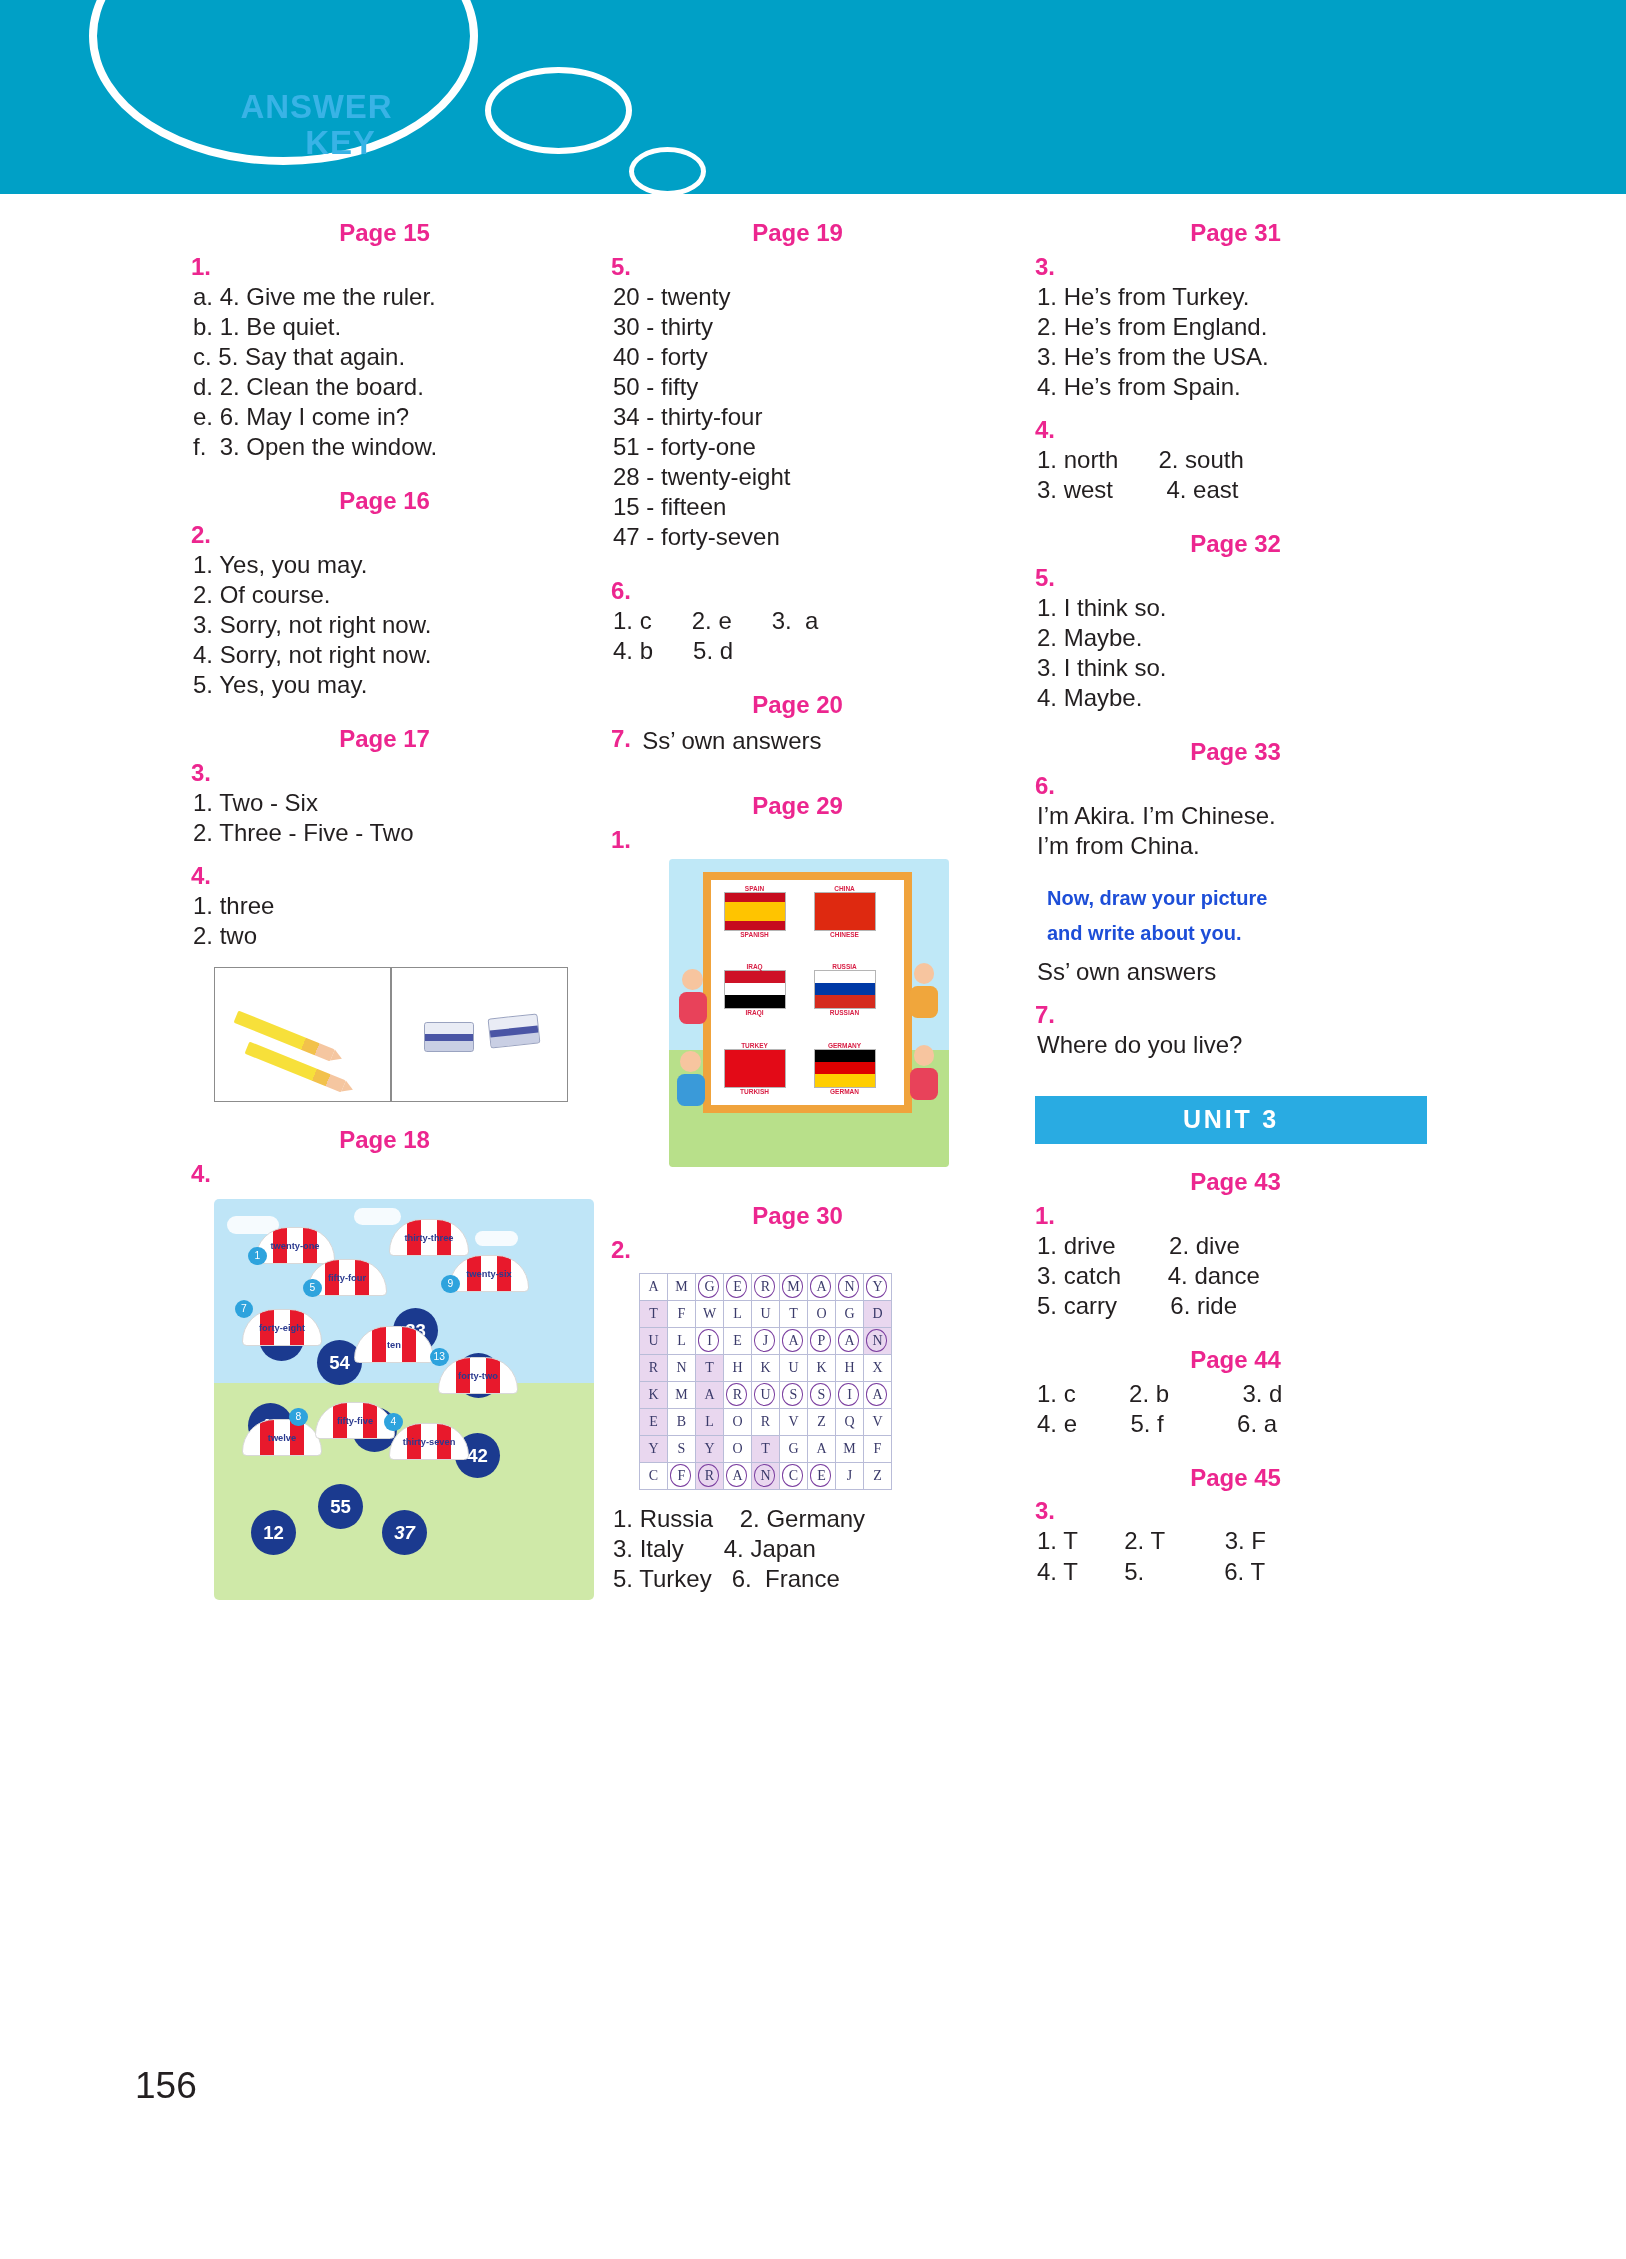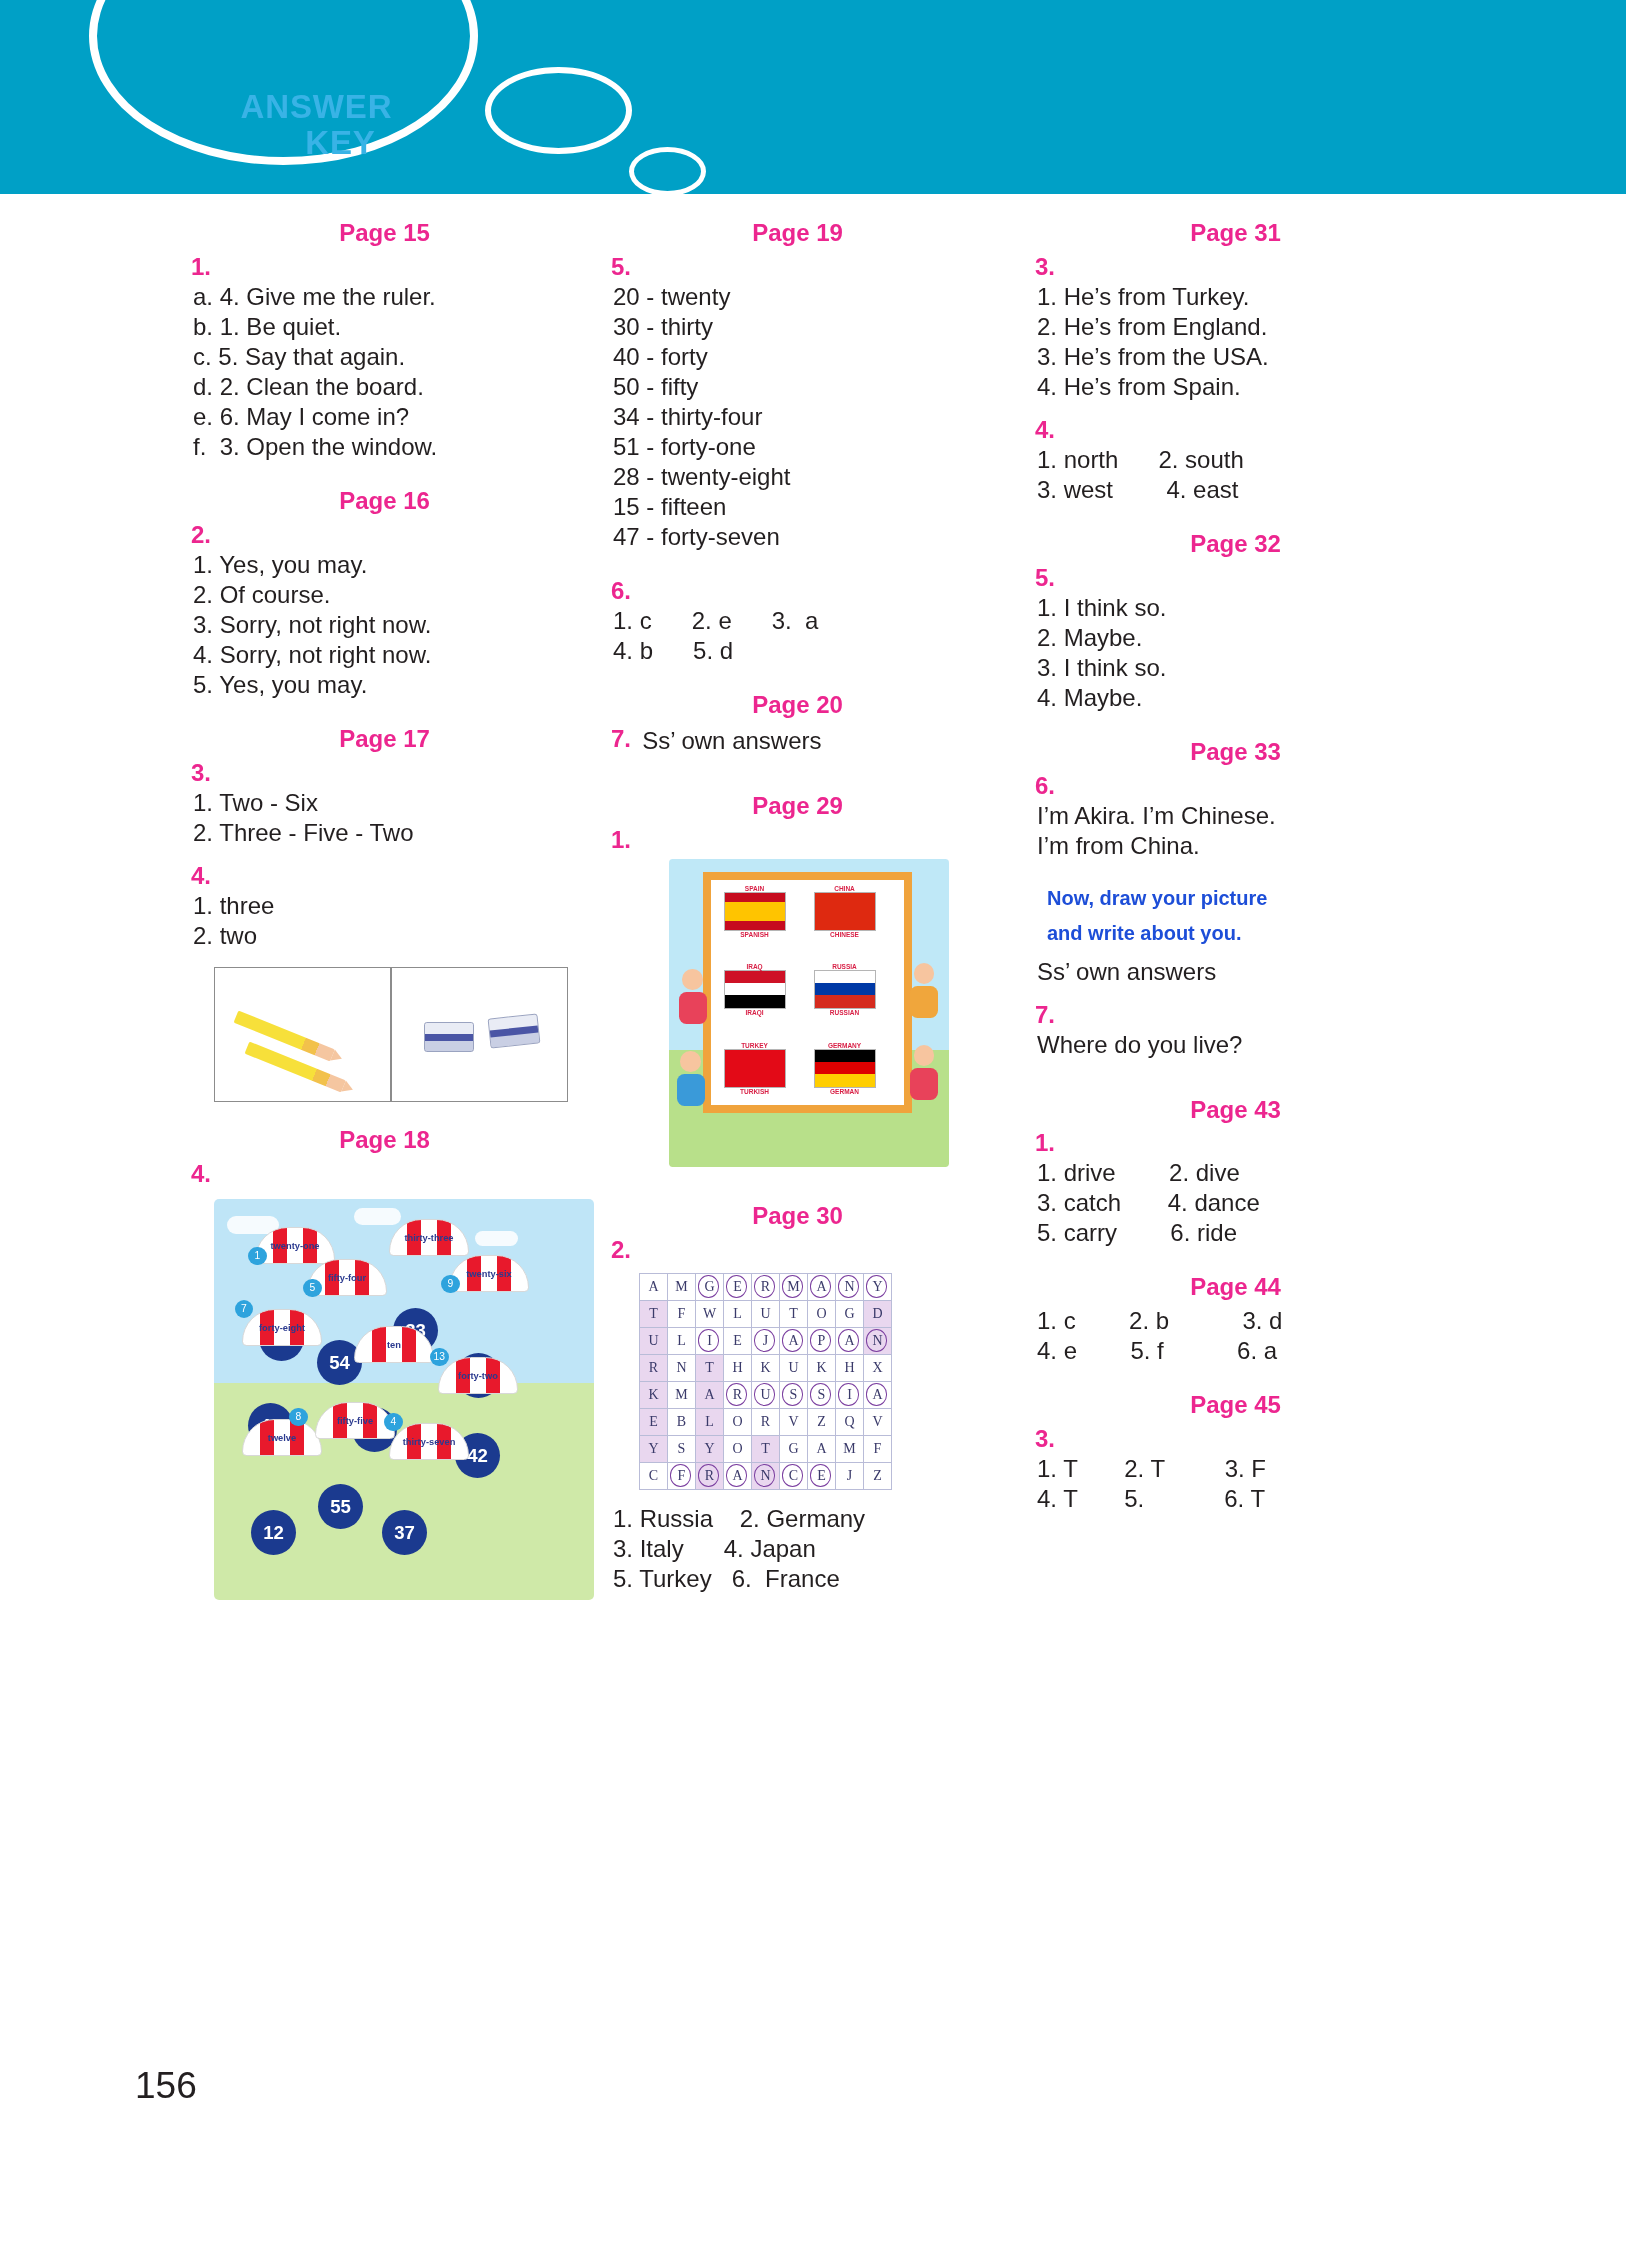--- a/index.html
+++ b/index.html
@@ -388,21 +388,21 @@
 
     <div class="para" style="left:28px;  top:220px;">twelve</div>
     <div class="tagnum" style="left:75px; top:209px;">8</div>
     <div class="ball" style="left:37px;  top:280px;">12</div>
 
     <div class="para" style="left:101px; top:203px;">fifty-five</div>
     <div class="ball" style="left:104px; top:254px;">55</div>
 
     <div class="para" style="left:175px; top:224px;">thirty-seven</div>
     <div class="tagnum" style="left:170px;top:214px;">4</div>
-    <div class="ball" style="left:168px; top:280px;">37</div>
+    <div class="ball" style="left:168px; top:280px;font-style:italic;">37</div>
   </div>
 </div>
 
 <div class="col col2">
 
   <div class="page-label">Page 19</div>
   <div class="num-head">5.</div>
   <p class="line">20 - twenty</p>
   <p class="line">30 - thirty</p>
   <p class="line">40 - forty</p>
@@ -615,20 +615,21 @@
   <div class="gap-s"></div>
   <p class="pink-bold">Now, draw your picture</p>
   <p class="pink-bold">and write about you.</p>
   <p class="line">Ss’ own answers</p>
 
   <div class="gap-s"></div>
   <div class="num-head">7.</div>
   <p class="line">Where do you live?</p>
 
   <div class="gap-l"></div>
+  <div class="unit-bar w3">UNIT  3</div>
 
   <div class="page-label">Page 43</div>
   <div class="num-head">1.</div>
   <p class="line">1. drive        2. dive</p>
   <p class="line">3. catch       4. dance</p>
   <p class="line">5. carry        6. ride</p>
 
   <div class="gap"></div>
   <div class="page-label">Page 44</div>
   <p class="line">1. c        2. b           3. d</p>

